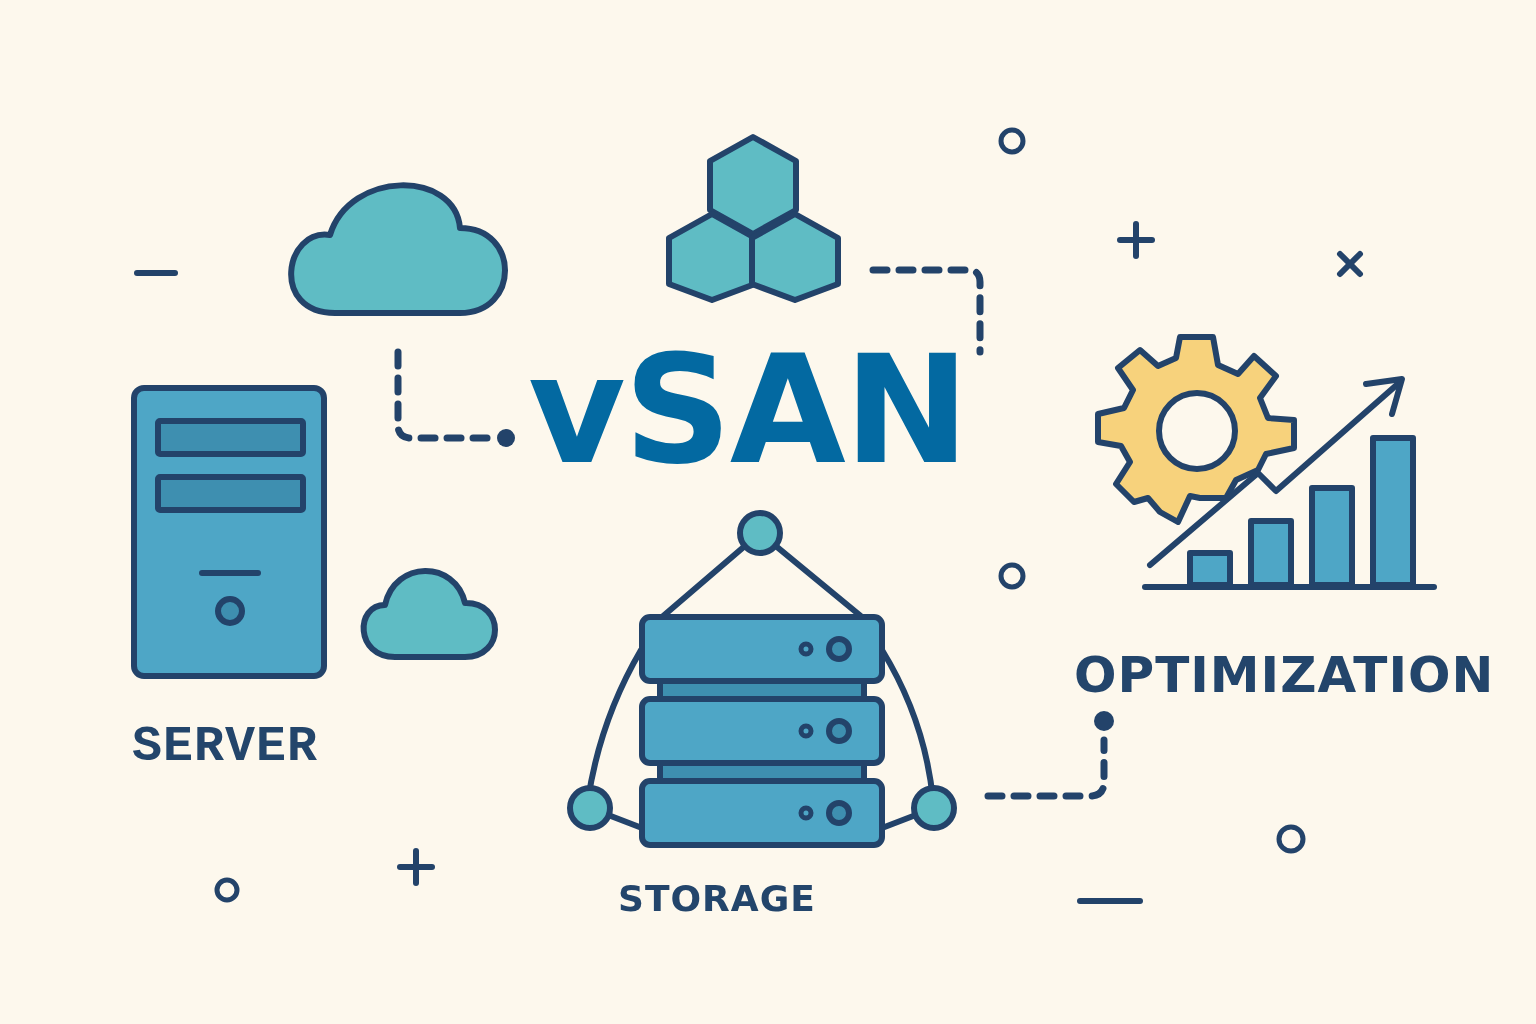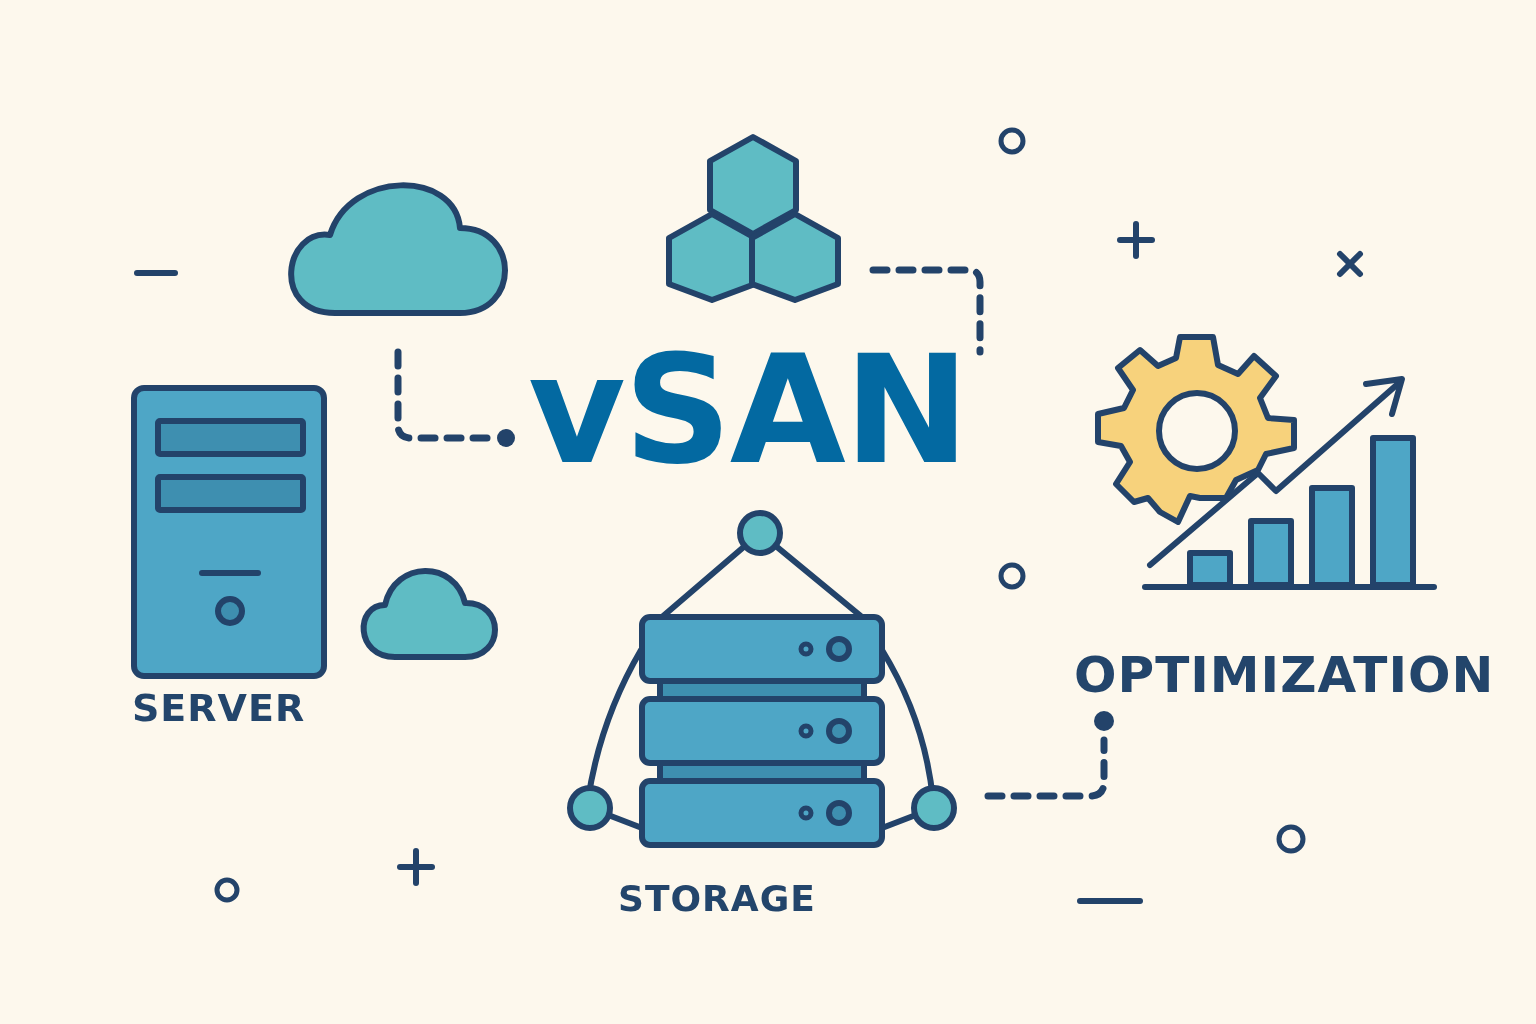--- a/index.html
+++ b/index.html
@@ -18,21 +18,21 @@
     white-space: nowrap;
   }
   #title {
     position: absolute;
     left: 528px; top: 335px;
     font-size: 150px; font-weight: bold;
     color: #0369a1;
     letter-spacing: -2px;
     line-height: 1;
   }
-  #lbl-server { left: 132px; top: 686px; font-size: 38px; }
+  #lbl-server { left: 132px; top: 718px; font-size: 50px; font-family: Liberation Mono, monospace; }
   #lbl-storage { left: 618px; top: 878px; font-size: 36px; }
   #lbl-opt { left: 1074px; top: 646px; font-size: 50px; }
 </style>
 </head>
 <body>
 
 <svg id="scene" width="1536" height="1024" viewBox="0 0 1536 1024" xmlns="http://www.w3.org/2000/svg">
   <g stroke="#23436a" stroke-linecap="round" stroke-linejoin="round">
 
     <line x1="137" y1="273" x2="175" y2="273" stroke-width="6"></line>

